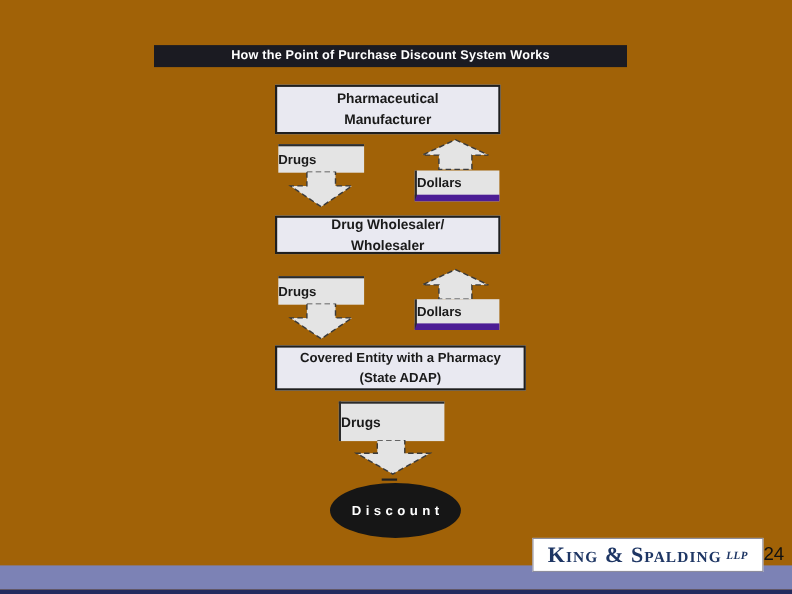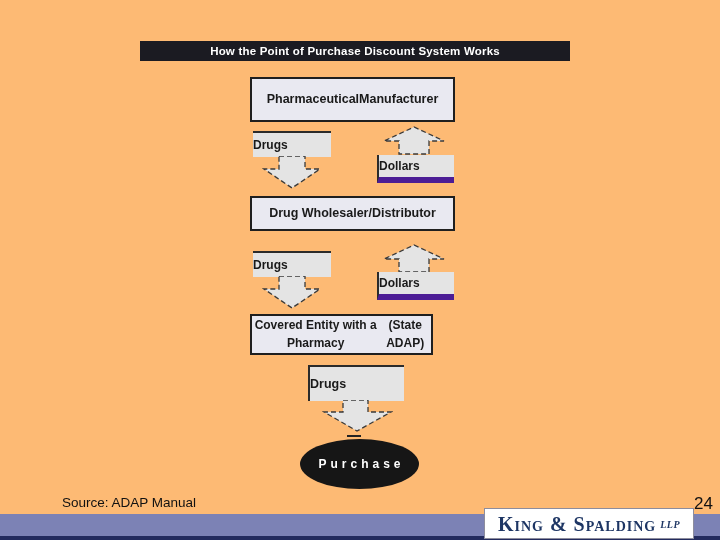--- a/index.html
+++ b/index.html
@@ -1,37 +1,37 @@
 <!DOCTYPE html>
 <html style="--title-bar-bg: #1b1b22; --box-fill: #e9e9f1; --label-fill: #e4e4e4; --accent-bar: #7c82b5; --accent-bar-edge: #232b5e; --logo-text: #1e3664; --patients-fill: #161616;"><head>
 <meta charset="utf-8">
 <style>
   html,body{margin:0;padding:0;background:#fff;}
   .slide{
-    position:relative;width:720px;height:540px;background:#fdba74;overflow:hidden;
+    position:relative;width:720px;height:540px;background:#a16207;overflow:hidden;
     font-family:"Liberation Sans",sans-serif;color:#1a1a1a;
   }
   
   .title-bar{
     position:absolute;left:140px;top:41px;width:430px;height:20px;
     background:var(--title-bar-bg,#1b1b22);color:#fff;
     display:flex;align-items:center;justify-content:center;
     font-size:11.5px;font-weight:bold;letter-spacing:.2px;
   }
   
   .node-box{
     position:absolute;box-sizing:border-box;
     background:var(--box-fill,#e9e9f1);
     border:2px solid #1f1f1f;
-    display:flex;align-items:center;justify-content:center;
+    display:flex;flex-direction:column;align-items:center;justify-content:center;
     text-align:center;font-weight:bold;font-size:12.5px;line-height:1.45;
   }
   .manufacturer{left:250px;top:77px;width:205px;height:45px;}
   .wholesaler{left:250px;top:196px;width:205px;height:35px;}
-  .covered{left:250px;top:314px;width:183px;height:41px;font-size:12px;}
+  .covered{left:250px;top:314px;width:228px;height:41px;font-size:12px;}
   
   .flow-label{
     position:absolute;box-sizing:border-box;background:var(--label-fill,#e4e4e4);
     display:flex;align-items:center;justify-content:flex-start;
     font-weight:bold;font-size:12px;
   }
   .drugs-style{border-top:2px solid #2b2b2b;}
   .dollars-style{border-bottom:6px solid #4c1d95;border-left:2px solid #2b2b2b;}
   .drugs3-style{border-top:2px solid #2b2b2b;border-left:2px solid #2b2b2b;font-size:12.5px;}
   .drugs1{left:253px;top:131px;width:78px;height:26px;}
@@ -57,21 +57,21 @@
     background:var(--patients-fill,#161616);
     display:flex;align-items:center;justify-content:center;
     color:#fff;font-weight:bold;font-size:12px;letter-spacing:4px;text-indent:4px;
   }
   
   .source-note{position:absolute;left:62px;top:495px;font-size:13.5px;color:#111;}
   .page-number{position:absolute;left:694px;top:494px;font-size:17px;color:#111;}
   .accent-bar{position:absolute;left:0;top:514px;width:720px;height:22px;background:var(--accent-bar,#7c82b5);}
   .accent-bar-edge{position:absolute;left:0;top:536px;width:720px;height:4px;background:var(--accent-bar-edge,#232b5e);}
   .logo-box{
-    position:absolute;left:484px;top:508px;width:210px;height:31px;box-sizing:border-box;
+    position:absolute;left:484px;top:489px;width:210px;height:31px;box-sizing:border-box;
     background:#fff;border:1px solid #8d8d9d;
     display:flex;align-items:center;justify-content:center;gap:4px;
     font-family:"Liberation Serif",serif;color:var(--logo-text,#1e3664);
   }
   .logo-name{font-variant:small-caps;font-size:20px;font-weight:bold;letter-spacing:1px;line-height:1;}
   .logo-suffix{font-size:10px;font-weight:bold;letter-spacing:.5px;align-self:center;margin-top:2px;font-style:italic;}
 </style>
 </head>
 <body>
 
@@ -94,21 +94,21 @@
   </svg>
   <svg class="arrow uparrow1" width="64" height="29" viewBox="0 0 64 29">
     <polygon points="32,1 62,15 47,15 47,28 17,28 17,15 2,15"></polygon>
   </svg>
   <div class="flow-label dollars-style dollars1">
     <span>Dollars</span>
   </div>
 
   <div class="node-box wholesaler">
     <div>Drug Wholesaler/</div>
-    <div>Distributor</div>
+    <div>Wholesaler</div>
   </div>
 
   <div class="flow-label drugs-style drugs2">
     <span>Drugs</span>
   </div>
   <svg class="arrow arrow2" width="60" height="33" viewBox="0 0 60 33">
     <polygon points="17,0 43,0 43,13 58,13 30,32 2,13 17,13"></polygon>
   </svg>
   <svg class="arrow uparrow2" width="64" height="29" viewBox="0 0 64 29">
     <polygon points="32,1 62,15 47,15 47,28 17,28 17,15 2,15"></polygon>
@@ -124,24 +124,23 @@
 
   <div class="flow-label drugs3-style drugs3">
     <span>Drugs</span>
   </div>
   <svg class="arrow arrow3" width="71" height="32" viewBox="0 0 71 32">
     <polygon points="21,0 46,0 46,12 69,12 35,31 2,12 21,12"></polygon>
   </svg>
   <div class="connector-dash"></div>
 
   <div class="patients">
-    <span>Purchase</span>
+    <span>Discount</span>
   </div>
 
-  <div class="source-note">Source: ADAP Manual</div>
   <div class="page-number">24</div>
   <div class="accent-bar"></div>
   <div class="accent-bar-edge"></div>
   <div class="logo-box">
     <span class="logo-name">King &amp; Spalding</span>
     <span class="logo-suffix">LLP</span>
   </div>
 
 </div>
 

